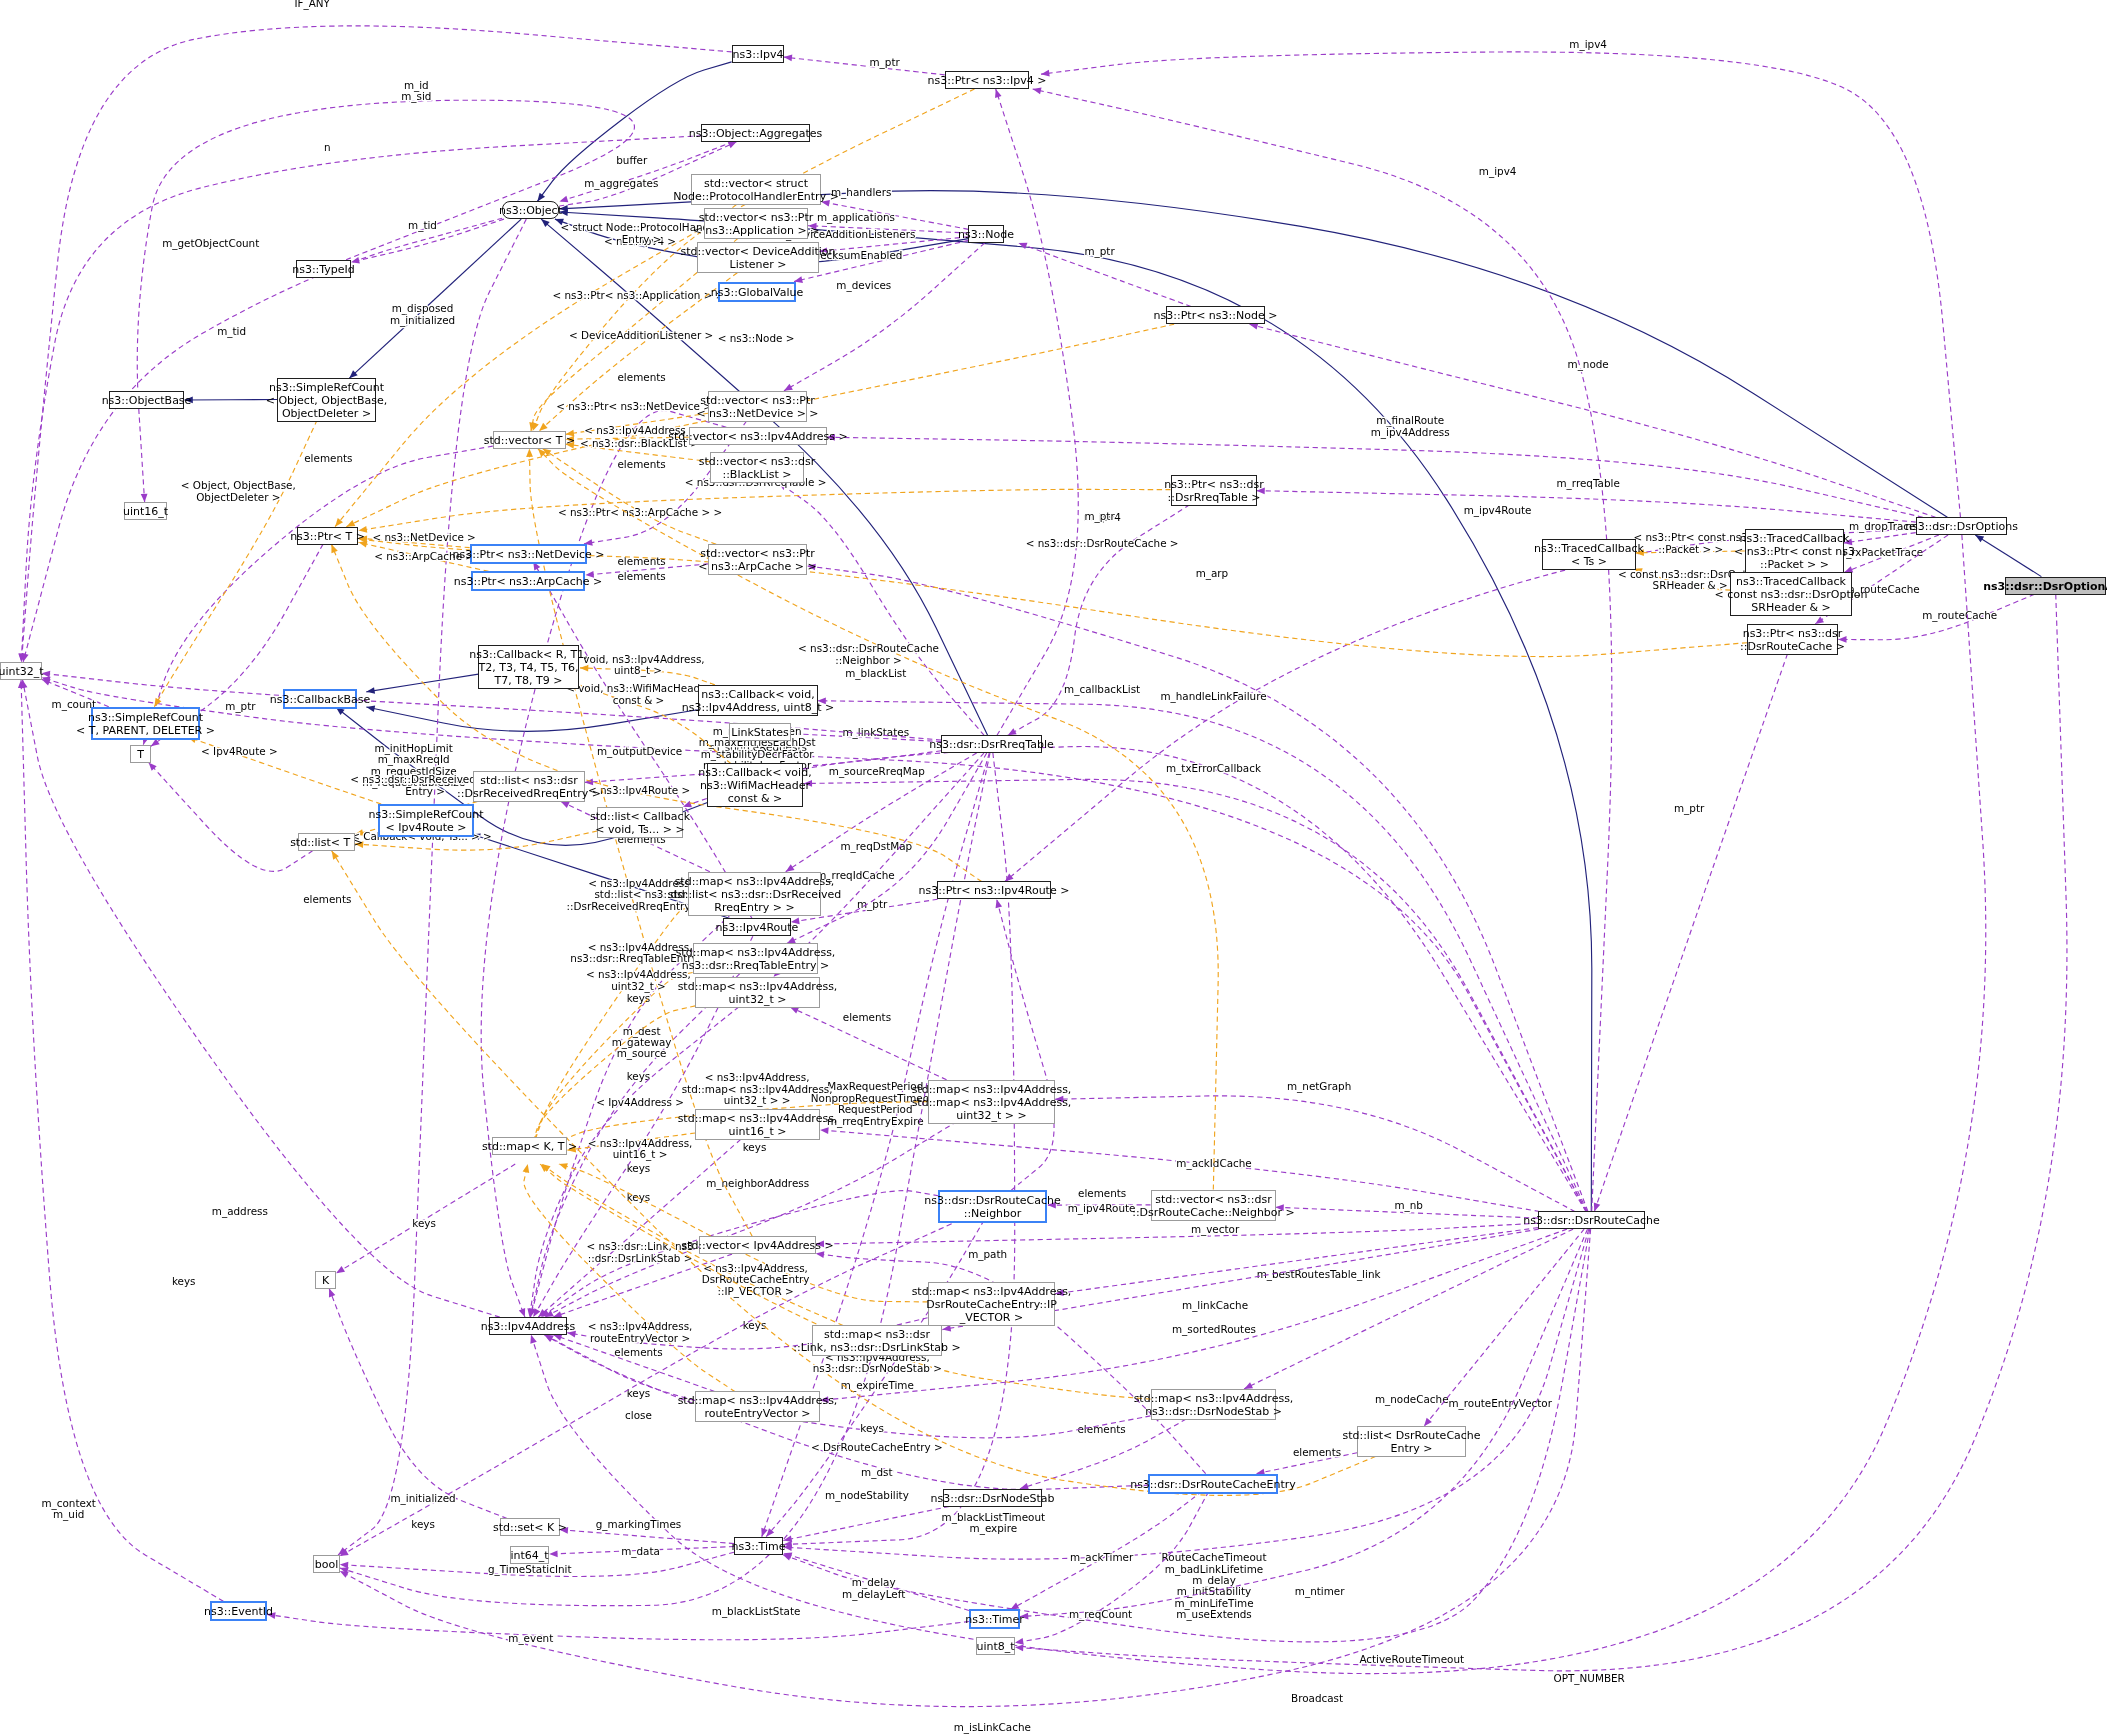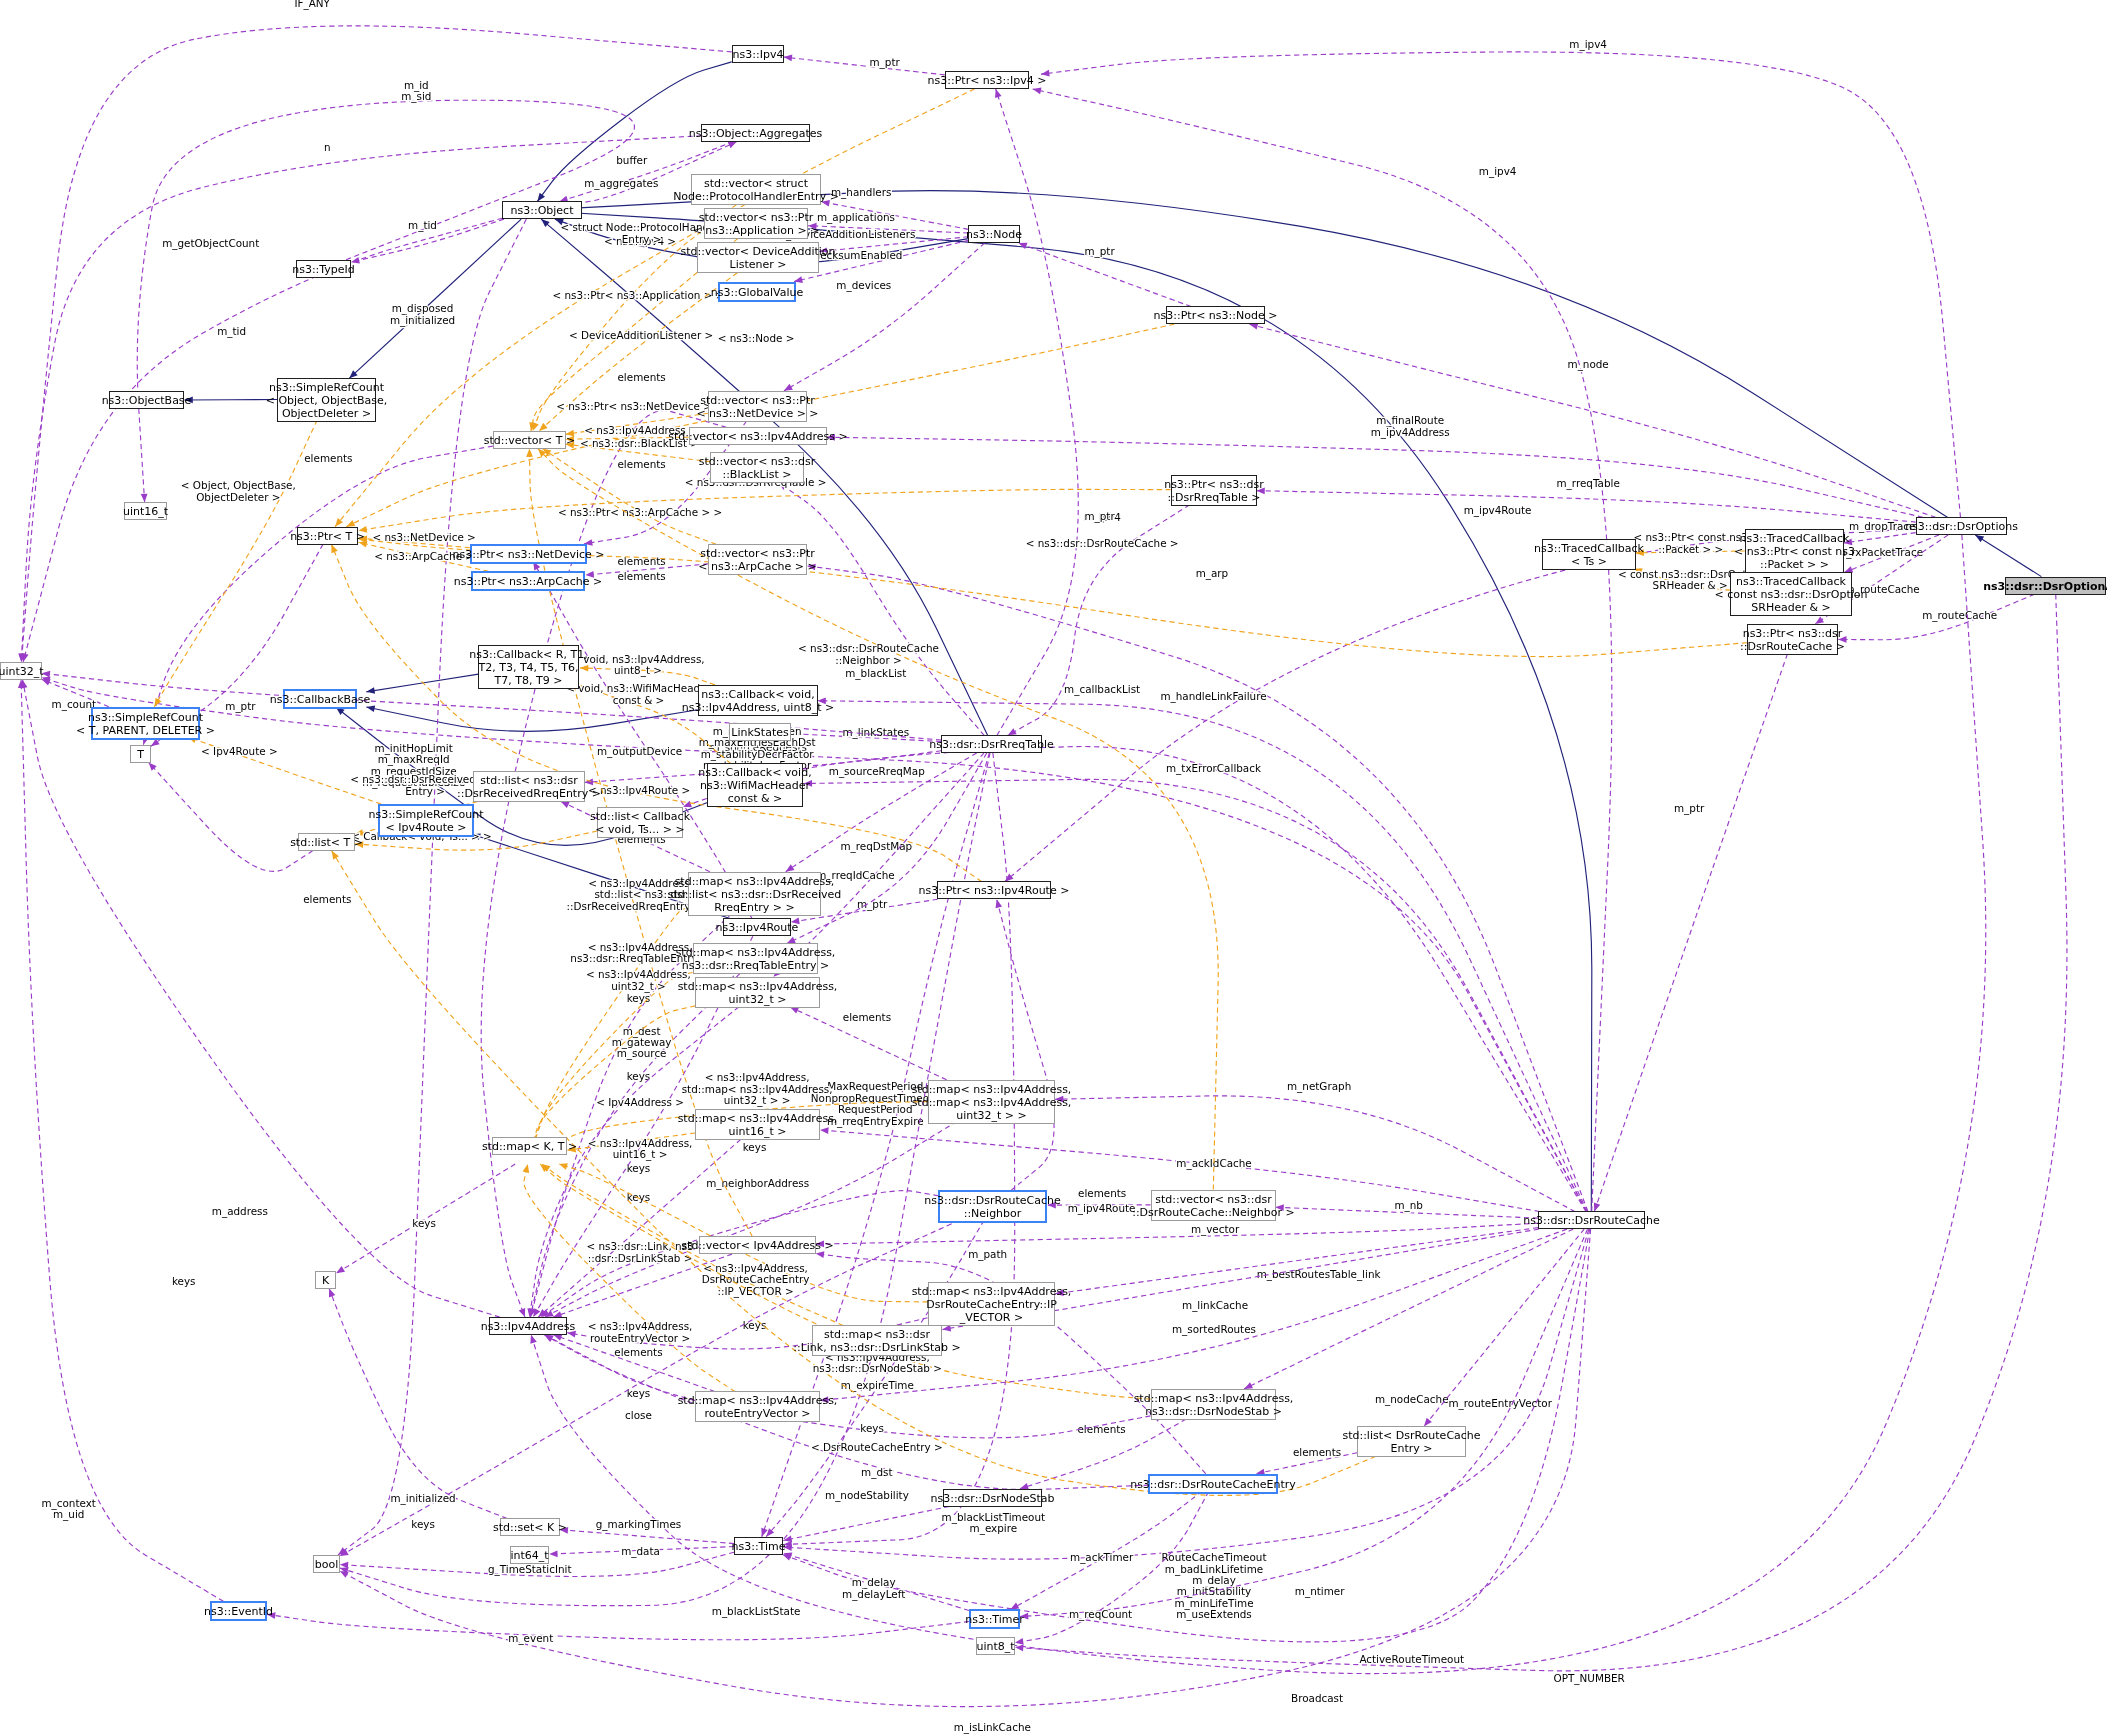--- a/index.html
+++ b/index.html
@@ -454,23 +454,23 @@
 <div class="node class" style="left: 732px; top: 45px; width: 52px; min-height: 17.7px;">ns3::Ipv4</div>
     <div class="node class" style="left: 945px; top: 71px; width: 84px; min-height: 17.7px;">ns3::Ptr&lt; ns3::Ipv4 &gt;</div>
     <div class="node class" style="left: 701px; top: 124px; width: 109px; min-height: 17.7px;">ns3::Object::Aggregates</div>
     <div class="node plain" style="left: 691px; top: 174px; width: 130px; min-height: 30px;">std::vector&lt; struct
 Node::ProtocolHandlerEntry &gt;</div>
     <div class="node plain" style="left: 704px; top: 208px; width: 104px; min-height: 30px;">std::vector&lt; ns3::Ptr
 &lt; ns3::Application &gt; &gt;</div>
     <div class="node plain" style="left: 697px; top: 242px; width: 122px; min-height: 30px;">std::vector&lt; DeviceAddition
 Listener &gt;</div>
     <div class="node red" style="left: 718px; top: 282px; width: 78px; min-height: 17.7px;">ns3::GlobalValue</div>
-    <div class="node class" style="left: 968px; top: 225px; width: 52px; min-height: 17.7px;">ns3::Node</div>
+    <div class="node class" style="left: 968px; top: 225px; width: 36px; min-height: 17.7px;">ns3::Node</div>
     <div class="node class" style="left: 1166px; top: 306px; width: 99px; min-height: 17.7px;">ns3::Ptr&lt; ns3::Node &gt;</div>
-    <div class="node class" style="left: 502px; top: 201px; width: 80px; min-height: 17.7px;">ns3::Object</div>
+    <div class="node class" style="left: 502px; top: 201px; width: 57px; min-height: 17.7px; border-radius: 8px;">ns3::Object</div>
     <div class="node class" style="left: 296px; top: 260px; width: 55px; min-height: 17.7px;">ns3::TypeId</div>
     <div class="node class" style="left: 277px; top: 378px; width: 99px; min-height: 42px;">ns3::SimpleRefCount
 &lt; Object, ObjectBase,
 ObjectDeleter &gt;</div>
     <div class="node class" style="left: 109px; top: 391px; width: 75px; min-height: 17.7px;">ns3::ObjectBase</div>
     <div class="node plain" style="left: 124px; top: 502px; width: 43px; min-height: 17.7px;">uint16_t</div>
     <div class="node plain" style="left: 493px; top: 431px; width: 73px; min-height: 17.7px;">std::vector&lt; T &gt;</div>
     <div class="node plain" style="left: 708px; top: 391px; width: 99px; min-height: 30px;">std::vector&lt; ns3::Ptr
 &lt; ns3::NetDevice &gt; &gt;</div>
     <div class="node plain" style="left: 689px; top: 427px; width: 138px; min-height: 17.7px;">std::vector&lt; ns3::Ipv4Address &gt;</div>

